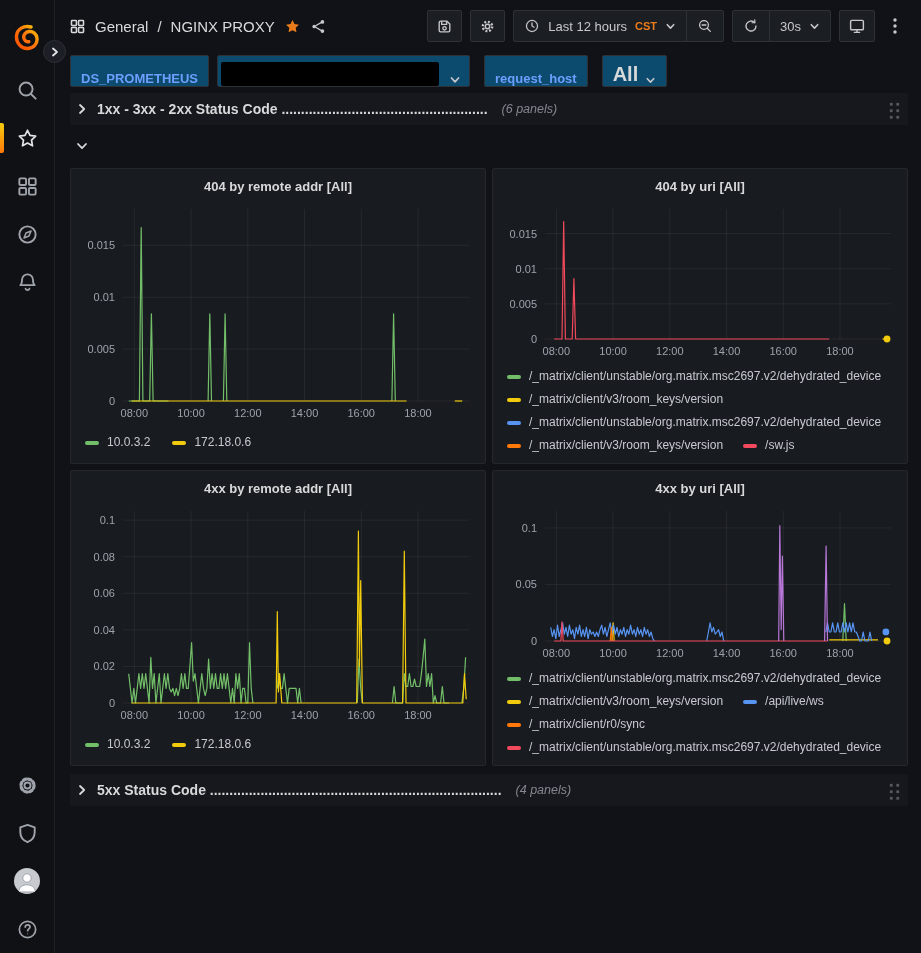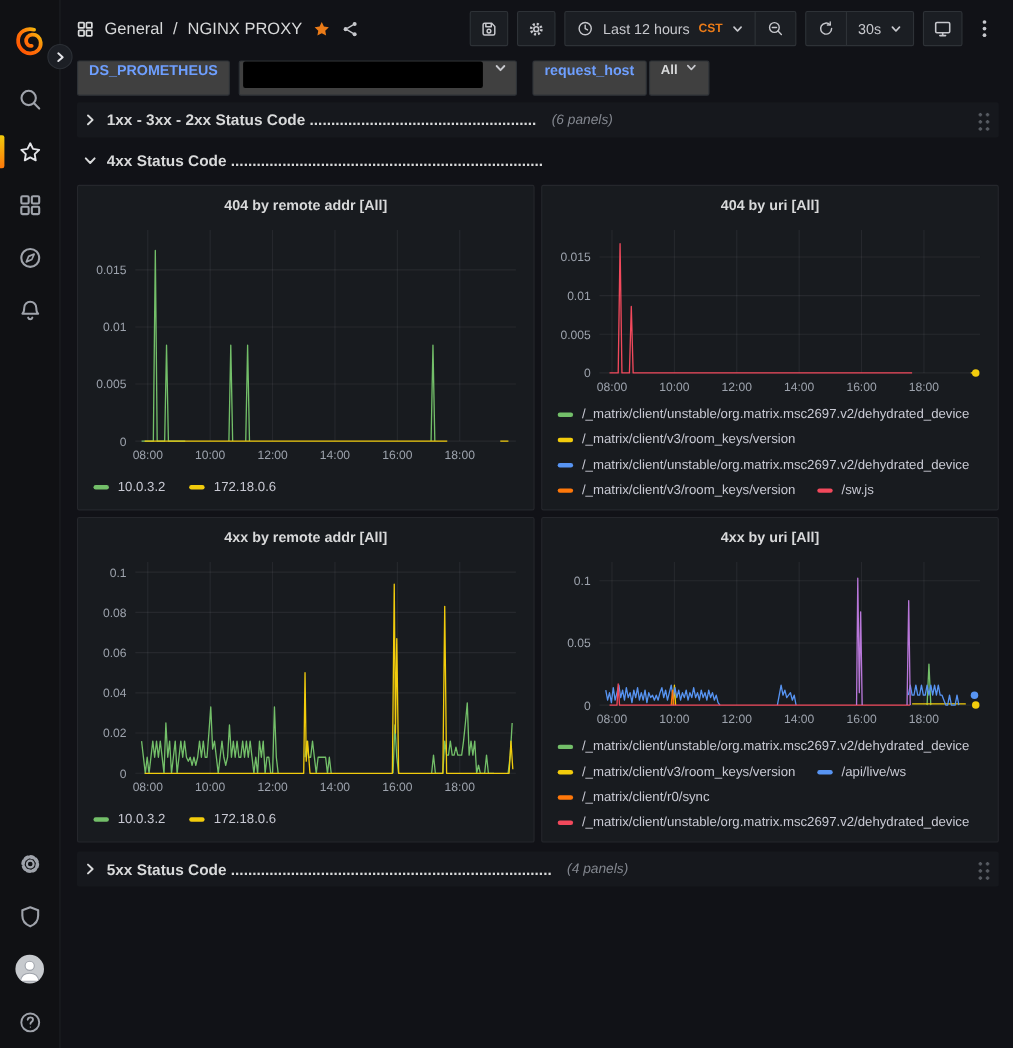--- a/index.html
+++ b/index.html
@@ -52,28 +52,28 @@
     color:#c7c8cd; cursor:pointer; font-size:13px;
   }
   .tb-group { display:flex; align-items:stretch; border:1px solid #2e3237; border-radius:2px; background:#1b1e23; height:32px; }
   .tb-seg { display:flex; align-items:center; gap:8px; padding:0 10px; cursor:pointer; color:#c7c8cd; font-size:13px; }
   .tb-seg + .tb-seg { border-left:1px solid #2e3237; }
   .tz { color:#eb7b18; font-size:11px; font-weight:bold; }
   .kebab-btn { border:none; background:transparent; min-width:22px; padding:0 4px; }
   
   .submenu { height:38px; display:flex; align-items:center; padding:0 15px; }
   .var-box {
-    height:32px; display:flex; align-items:flex-start; padding:0 10px;
-    background:#404040; border:1px solid #2e3237; border-radius:2px;
+    height:32px; display:flex; align-items:flex-end; padding:0 10px;
+    background:#0c4a6e; border:1px solid #2e3237; border-radius:2px;
   }
   .var-label { color:#6e9fff; font-size:13px; font-weight:bold; cursor:pointer; }
   .var-input { width:253px; margin-left:8px; justify-content:space-between; padding:0 8px 0 3px; cursor:pointer; }
   .redacted { width:218px; height:24px; background:#000; border-radius:2px; }
   .var-host { margin-left:14px; }
-  .var-all { margin-left:2px; gap:7px; cursor:pointer; color:#d8d9da; font-size:12px; font-weight:bold; }
+  .var-all { margin-left:14px; gap:7px; cursor:pointer; color:#d8d9da; font-size:20px; font-weight:bold; }
   
   .content { flex:1; padding:3px 13px 14px 15px; overflow:hidden; }
   .row-header {
     height:32px; display:flex; align-items:center; padding:0 6px;
     border-radius:2px; cursor:pointer;
   }
   .row-header.shaded { background:#16181d; }
   .row-header + .row-header { margin-top:5px; }
   .row-title { font-size:14px; font-weight:bold; color:#d8d9da; margin-left:9px; white-space:nowrap; overflow:hidden; }
   .row-count { font-size:12.5px; font-style:italic; color:#83878f; margin-left:14px; white-space:nowrap; }
@@ -301,21 +301,20 @@
       <span class="row-title">1xx - 3xx - 2xx Status Code .....................................................</span>
       <span class="row-count">(6 panels)</span>
       <span class="row-spacer"></span>
       <span class="drag-handle"></span>
     </div>
 
     <div class="row-header row-expanded">
       <svg width="12" height="12" viewBox="0 0 12 12">
           <polyline points="2,4 6,8.2 10,4" fill="none" stroke="#d8d9da" stroke-width="1.8" stroke-linecap="round" stroke-linejoin="round"></polyline>
         </svg>
-      <span class="row-title">4xx Status Code .........................................................................</span>
       <span class="row-spacer"></span>
     </div>
 
     <div class="panel-grid">
   <div class="panel">
     <div class="panel-header">
       <span class="panel-title-text">404 by remote addr [All]</span>
     </div>
     <svg class="plot" width="399" height="224" viewBox="0 0 399 224">
             <line x1="55.344262295081975" x2="55.344262295081975" y1="10" y2="202" stroke="rgba(204,204,220,0.08)" stroke-width="1"></line>

